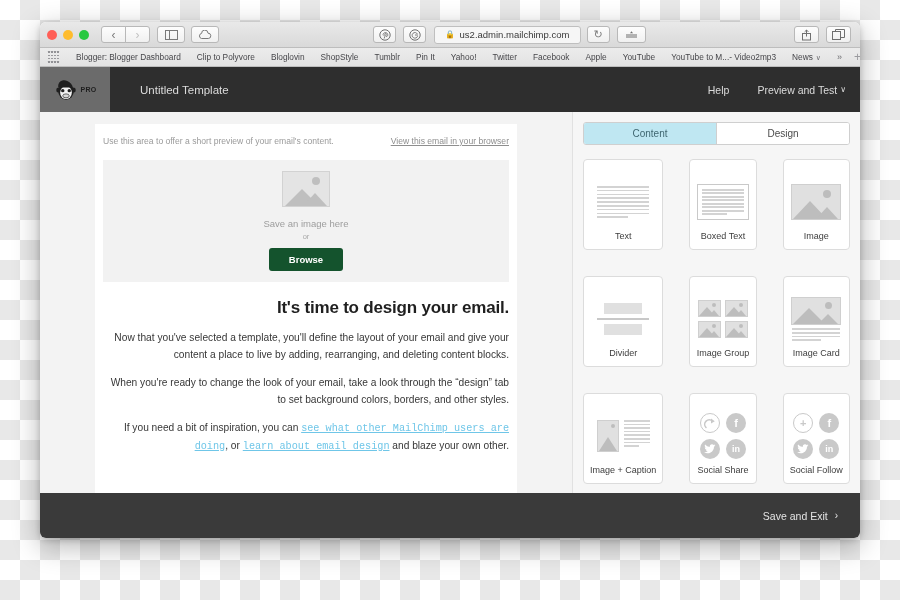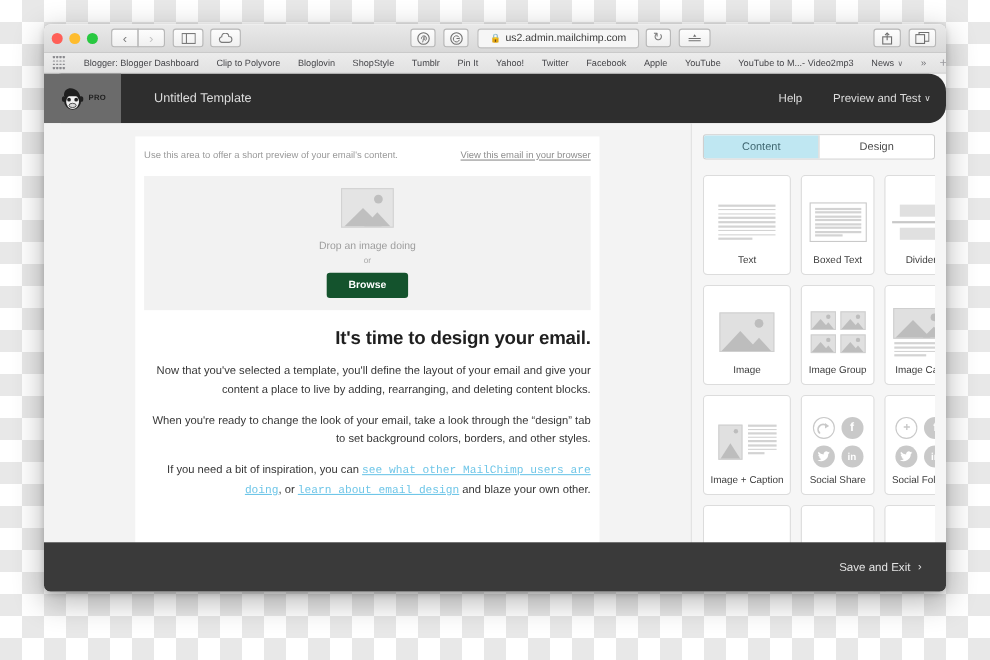--- a/index.html
+++ b/index.html
@@ -101,21 +101,20 @@
   .bm-plus { padding: 0 5px; color: #9a9a9e; font-size: 12px; }
   .caret { font-size: 7px; margin-left: 3px; color: #6c6c70; }
 
   
   .app { flex: 1; display: flex; flex-direction: column; background: #f6f6f6; min-height: 0; }
 
   .app-header {
     height: 45px; background: #2e2e2e;
     display: flex; align-items: stretch;
     flex: 0 0 auto;
-    border-radius: 16px;
   }
   .logo-cell {
     width: 70px; background: #6b6b6b;
     display: flex; align-items: center; justify-content: center;
     gap: 1px;
   }
   .chimp { width: 26px; height: 26px; }
   .pro-tag { font-size: 7px; color: #1f1f1f; font-weight: bold; letter-spacing: .3px; }
   .tmpl-title {
     display: flex; align-items: center;
@@ -181,21 +180,21 @@
     border: none; cursor: pointer;
   }
 
   .copy { padding: 16px 8px 0 8px; text-align: right; }
   .copy h1 { font-size: 17px; color: #1f1f1f; font-weight: bold; letter-spacing: -0.2px; margin-bottom: 12px; }
   .copy p { font-size: 10.2px; line-height: 1.62; color: #373737; margin-bottom: 12px; }
   .copy a { color: #6fc6e8; text-decoration: underline; font-family: Liberation Mono, monospace; }
 
   
   .sidebar {
-    width: 232px;
+    width: 288px;
     background: #f6f6f6;
     border-left: 1px solid #e1e1e1;
     display: flex; flex-direction: column;
     padding: 10px 10px 0 10px;
     overflow: hidden;
   }
   .tabs {
     display: flex; height: 23px;
     border: 1px solid #cfcfcf; border-radius: 3px;
     overflow: hidden;
@@ -206,21 +205,21 @@
     font-size: 10px; color: #4a4a4a; cursor: pointer;
     background: #fff;
   }
   .tab.active { background: #bfe7f2; color: #3f6670; }
   .tab + .tab { border-left: 1px solid #cfcfcf; }
 
   .blocks {
     margin-top: 14px;
     display: grid;
     grid-template-columns: repeat(3, 1fr);
-    gap: 9px;
+    gap: 26px;
     flex: 1;
     align-content: start;
     overflow: hidden;
   }
   .block {
     background: #fff;
     border: 1px solid #dcdcdc;
     border-radius: 4px;
     height: 91px;
     display: flex; flex-direction: column;
@@ -420,21 +419,21 @@
             <span class="ph-text">Use this area to offer a short preview of your email's content.</span>
             <a class="ph-link" href="#">View this email in your browser</a>
           </div>
 
           <div class="dropzone">
             <div class="img-ph">
               <span class="sun"></span>
               <span class="mtn"></span>
               <span class="mtn2"></span>
             </div>
-            <div class="dz-label">Drop an image doing</div>
+            <div class="dz-label">Save an image here</div>
             <div class="dz-or">or</div>
             <button class="browse-btn">Browse</button>
           </div>
 
           <div class="copy">
             <h1>It's time to design your email.</h1>
             <p>Now that you've selected a template, you'll define the layout of your email and give your content a place to live by adding, rearranging, and deleting content blocks.</p>
             <p>When you're ready to change the look of your email, take a look through the “design” tab to set background colors, borders, and other styles.</p>
             <p><span>If you need a bit of inspiration, you can </span><a href="#">see what other MailChimp users are doing</a><span>, or </span><a href="#">learn about email design</a><span> and blaze your own other.</span></p>
           </div>
@@ -481,38 +480,38 @@
                     <span></span>
                     <span class="short"></span>
                 </div>
               </div>
             </div>
             <div class="blabel">Boxed Text</div>
           </div>
 
           <div class="block">
             <div class="bi">
+              <div class="thumb" style="width:50px;height:36px">
+                <span class="sun" style="width:8px;height:8px;right:9px;top:5px"></span>
+                <span class="peak" style="border-width:0 17px 18px 17px;left:1px"></span>
+                <span class="peak" style="border-width:0 11px 12px 11px;right:2px"></span>
+              </div>
+            </div>
+            <div class="blabel">Image</div>
+          </div>
+
+          <div class="block">
+            <div class="bi">
               <div class="divider-ic">
                 <div class="bar"></div>
                 <div class="rule"></div>
                 <div class="bar"></div>
               </div>
             </div>
             <div class="blabel">Divider</div>
-          </div>
-
-          <div class="block">
-            <div class="bi">
-              <div class="thumb" style="width:50px;height:36px">
-                <span class="sun" style="width:8px;height:8px;right:9px;top:5px"></span>
-                <span class="peak" style="border-width:0 17px 18px 17px;left:1px"></span>
-                <span class="peak" style="border-width:0 11px 12px 11px;right:2px"></span>
-              </div>
-            </div>
-            <div class="blabel">Image</div>
           </div>
 
           <div class="block">
             <div class="bi">
               <div class="grid4">
                 <div class="thumb">
                     <span class="sun" style="width:4px;height:4px;right:4px;top:2px"></span>
                     <span class="peak" style="border-width:0 8px 9px 8px;left:0"></span>
                     <span class="peak" style="border-width:0 5px 6px 5px;right:1px"></span>
                   </div>

